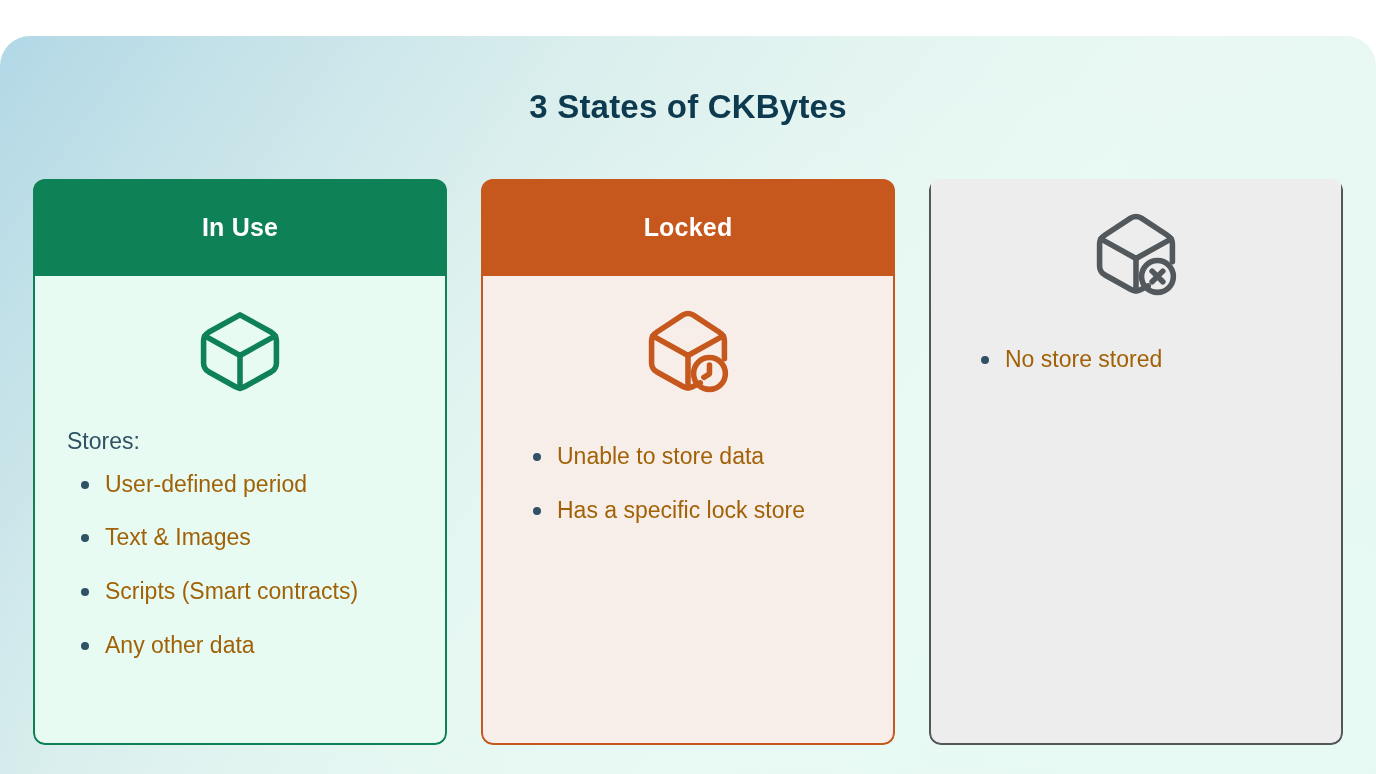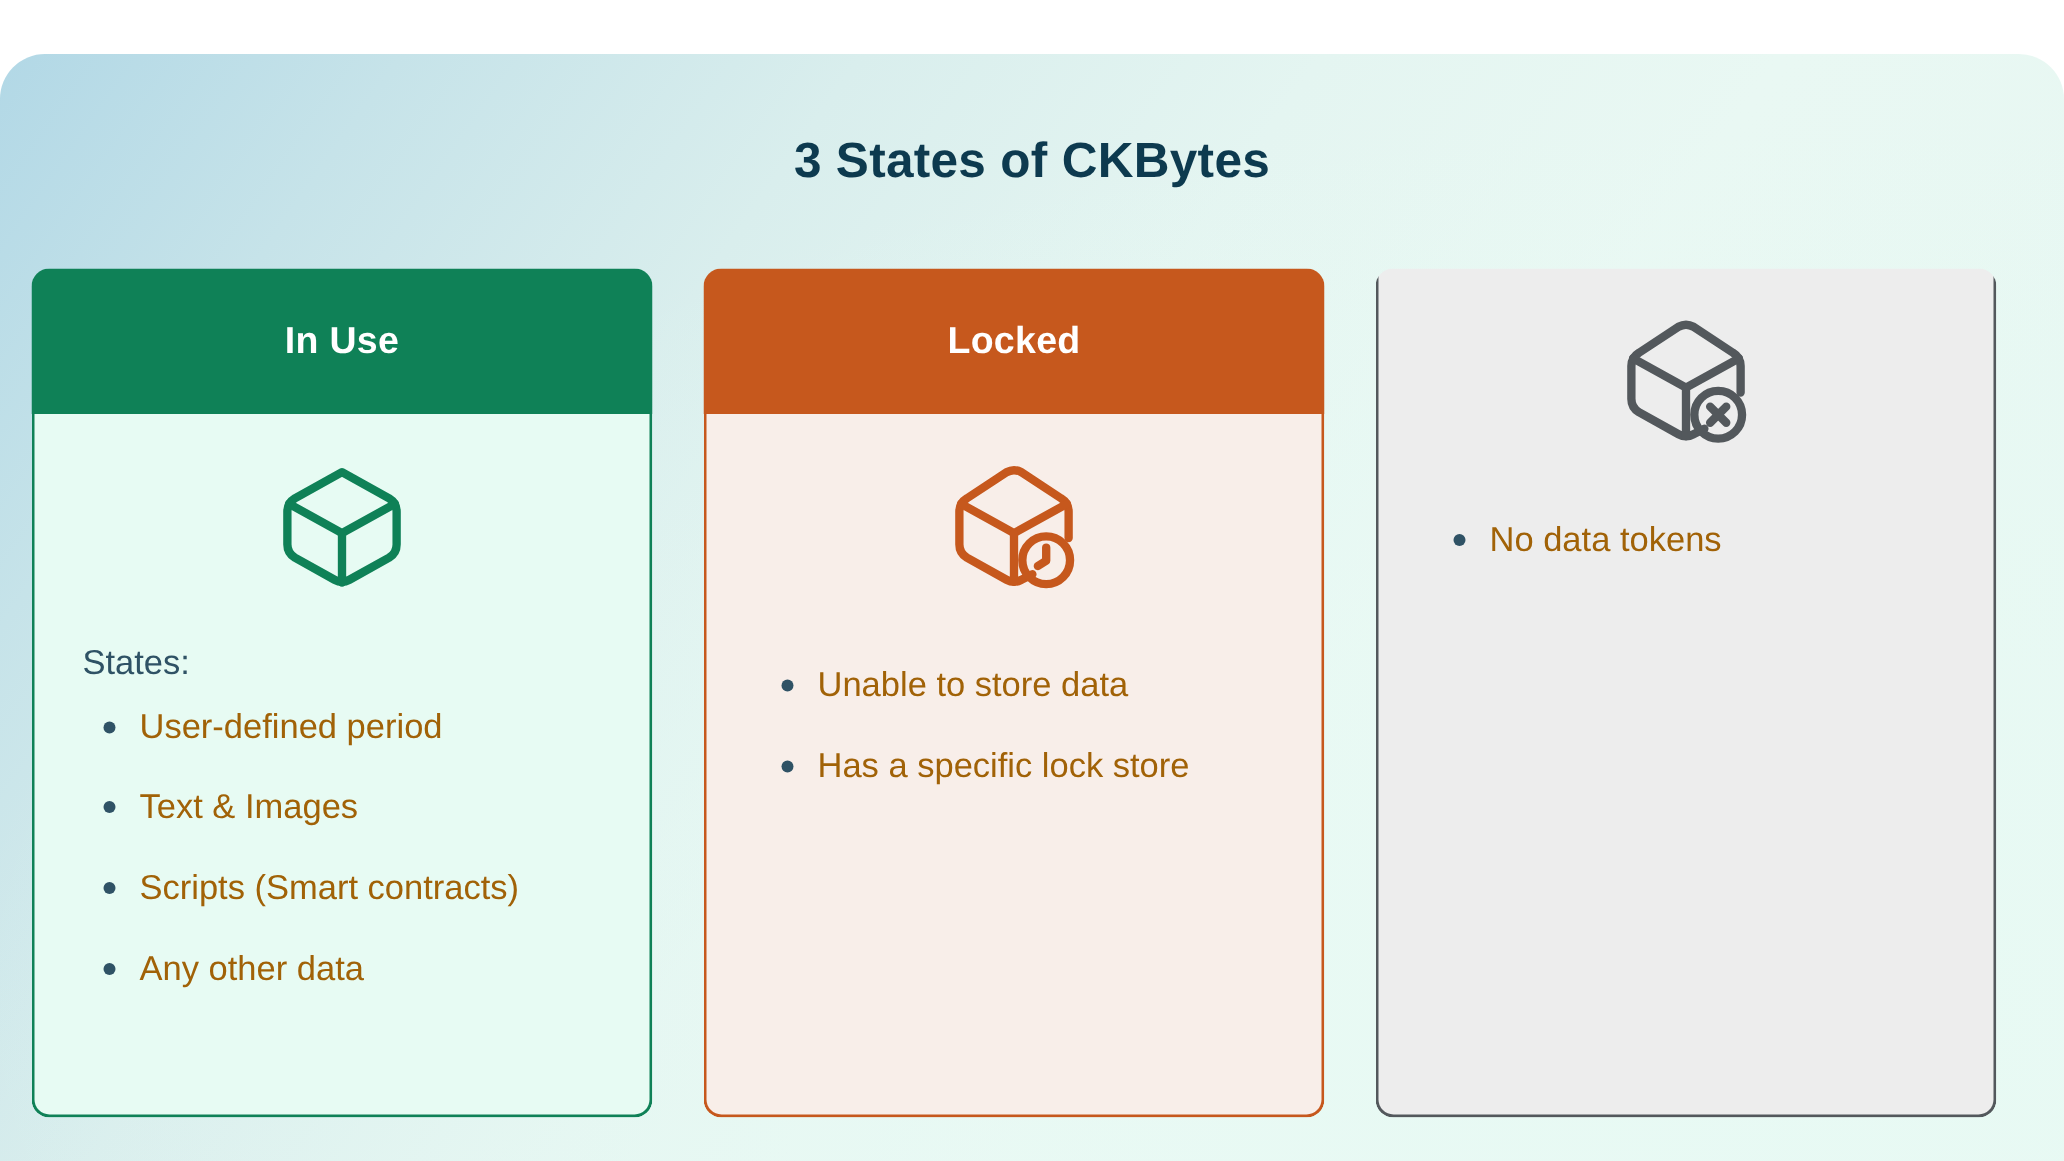--- a/index.html
+++ b/index.html
@@ -53,21 +53,21 @@
     font-size: 33px;
     font-weight: bold;
     color: #0d3a4f;
     letter-spacing: 0.2px;
     z-index: 2;
   }
 
   .cards {
     position: absolute;
     top: 143px;
-    left: 21px;
+    left: 33px;
     width: 1310px;
     height: 566px;
     display: flex;
     justify-content: space-between;
     z-index: 2;
   }
 
   .card {
     width: 414px;
     height: 566px;
@@ -176,21 +176,21 @@
       </div>
       <div class="card-body">
         <div class="icon-wrap">
           <svg width="92" height="92" viewBox="0 0 48 48" fill="none" stroke="#0f8157" stroke-width="2.9" stroke-linecap="round" stroke-linejoin="round">
             <path d="M24 4.6 L40.4 13.7 a5.4 5.4 0 0 1 2.6 4.6 v11.4 a5.4 5.4 0 0 1 -2.6 4.6 L26.6 42 a5.4 5.4 0 0 1 -5.2 0 L7.6 34.3 A5.4 5.4 0 0 1 5 29.7 V18.3 a5.4 5.4 0 0 1 2.6 -4.6 Z"></path>
             <path d="M5.6 15.6 L24 25.8 L42.4 15.6"></path>
             <path d="M24 25.8 V43"></path>
           </svg>
         </div>
         <div class="content">
-          <p class="intro">States:</p>
+          <p class="intro">Stores:</p>
           <ul class="bullets">
             <li>User-defined period</li>
             <li>Text &amp; Images</li>
             <li>Scripts (Smart contracts)</li>
             <li>Any other data</li>
           </ul>
         </div>
       </div>
     </div>
 
@@ -224,20 +224,20 @@
             <path d="M30.4 40.1 L26.6 42 a5.4 5.4 0 0 1 -5.2 0 L7.6 34.3 A5.4 5.4 0 0 1 5 29.7 V18.3 a5.4 5.4 0 0 1 2.6 -4.6 L21.4 4.6 a5.4 5.4 0 0 1 5.2 0 L40.4 13.7 a5.4 5.4 0 0 1 2.6 4.6 v9.2"></path>
             <path d="M5.6 15.6 L24 25.8 L42.4 15.6"></path>
             <path d="M24 25.8 V42.6"></path>
             <circle cx="35.2" cy="35.2" r="8.3"></circle>
             <path d="M32.4 32.4 L38 38"></path>
             <path d="M38 32.4 L32.4 38"></path>
           </svg>
         </div>
         <div class="content">
           <ul class="bullets">
-            <li>No data tokens</li>
+            <li>No store stored</li>
           </ul>
         </div>
       </div>
     </div>
 
   </div>
 </div>
 
 </body></html>

